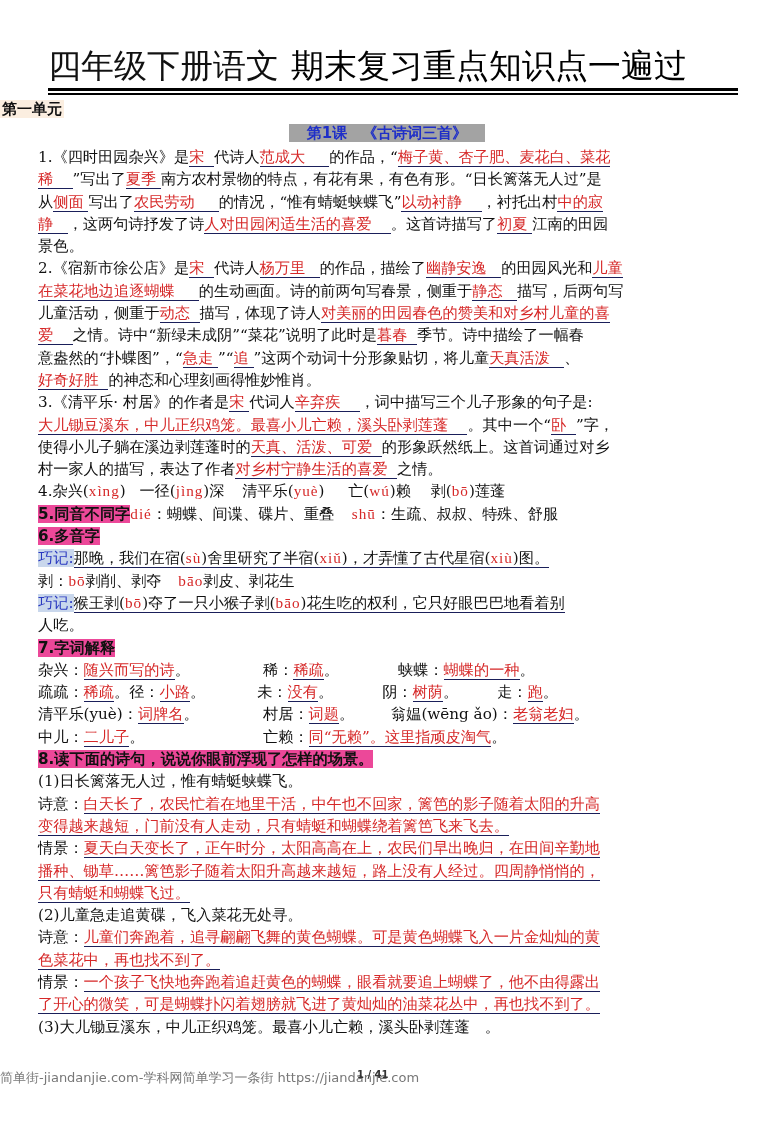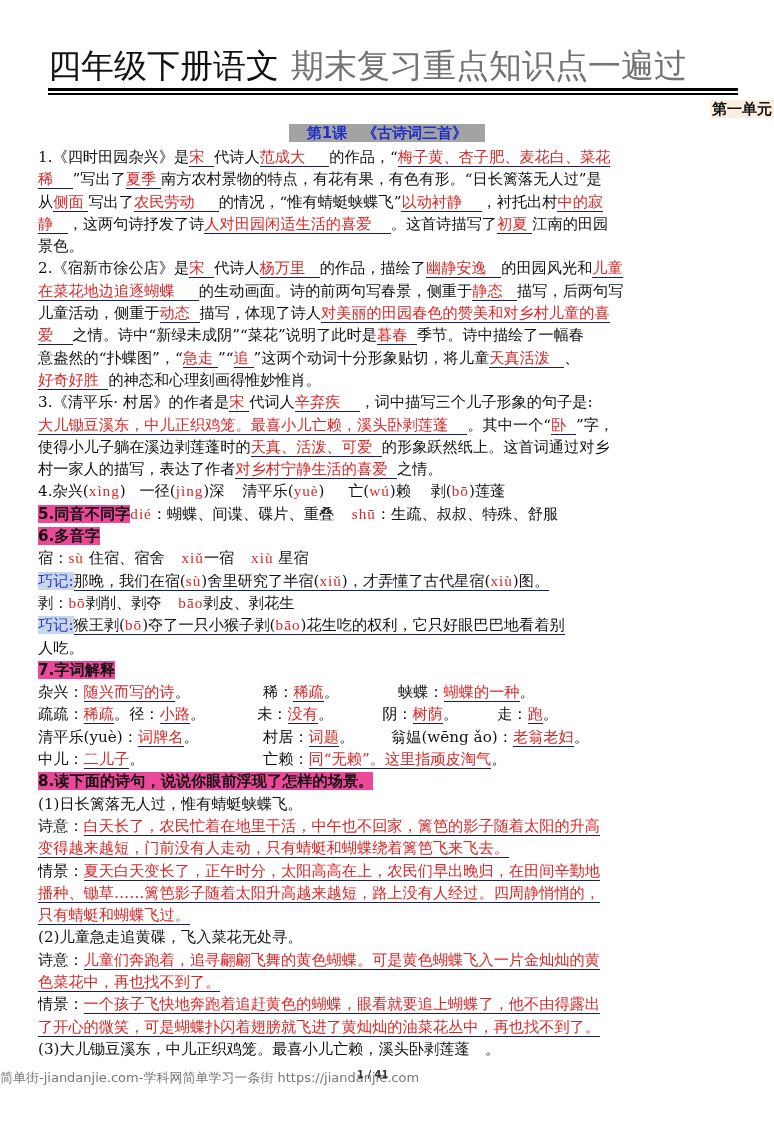--- a/index.html
+++ b/index.html
@@ -7,27 +7,27 @@
     width: 774px; height: 1122px; position: relative; overflow: hidden;
     font-family: "DejaVu Serif", "Liberation Serif", serif;
     color: #111;
   }
   .title {
     position: absolute; left: 48px; top: 44px; width: 690px;
     font-family: "DejaVu Sans", "Liberation Sans", sans-serif;
     font-size: 33px; line-height: 44px; white-space: nowrap; letter-spacing: 0px;
   }
   .title .t-black { color: #111; }
-  .title .t-red { color: #737373; margin-left: 12px; font-family: Liberation Mono, monospace; }
+  .title .t-red { color: #000000; margin-left: 12px; font-family: Liberation Mono, monospace; }
   .rule { position: absolute; left: 48px; width: 690px; background: #000; }
   .rule.r1 { top: 88px; height: 3px; }
   .rule.r2 { top: 93px; height: 1.5px; }
 
   .unit {
-    position: absolute; top: 98px; left: 0; width: 774px; text-align: right;
+    position: absolute; top: 98px; left: 0; width: 774px; text-align: left;
     font-family: "DejaVu Sans", sans-serif; font-weight: bold; font-size: 15px; line-height: 22px;
   }
   .unit span { background: #fbeee0; padding: 0 2px; }
   .lesson {
     position: absolute; top: 121px; left: 0; width: 774px; text-align: center;
     font-family: "DejaVu Sans", sans-serif; font-weight: bold; font-size: 15px; line-height: 24px; color: #1f2fc8;
   }
   .lesson span { background: #a3a3a3; padding: 0 18px; }
 
   .body-text {
@@ -124,25 +124,20 @@
   </div>
 
   <div class="ln">
     <span class="hl-y">5.同音不同字</span><span class="py">dié</span><span>：蝴蝶、间谍、碟片、重叠</span>
     <span class="gap" style="width:8px"></span>
     <span class="py">shū</span><span>：生疏、叔叔、特殊、舒服</span>
   </div>
 
   <div class="ln"><span class="hl-y">6.多音字</span></div>
   <div class="ln">
-    <span>宿：</span><span class="py">sù</span> <span>住宿、宿舍</span>
-    <span class="gap" style="width:12px"></span><span class="py">xiǔ</span><span>一宿</span>
-    <span class="gap" style="width:12px"></span><span class="py">xiù</span> <span>星宿</span>
-  </div>
-  <div class="ln">
     <span class="hl-b">巧记:</span><span class="u"><span>那晚，我们在宿(</span><span class="py">sù</span><span>)舍里研究了半宿(</span><span class="py">xiǔ</span><span>)，才弄懂了古代星宿(</span><span class="py">xiù</span><span>)图。</span></span>
   </div>
   <div class="ln">
     <span>剥：</span><span class="py">bō</span><span>剥削、剥夺</span>
     <span class="gap" style="width:12px"></span><span class="py">bāo</span><span>剥皮、剥花生</span>
   </div>
   <div class="ln">
     <span class="hl-b">巧记:</span><span class="u"><span>猴王剥(</span><span class="py">bō</span><span>)夺了一只小猴子剥(</span><span class="py">bāo</span><span>)花生吃的权利，它只好眼巴巴地看着别</span></span>
   </div>
   <div class="ln"><span>人吃。</span></div>

